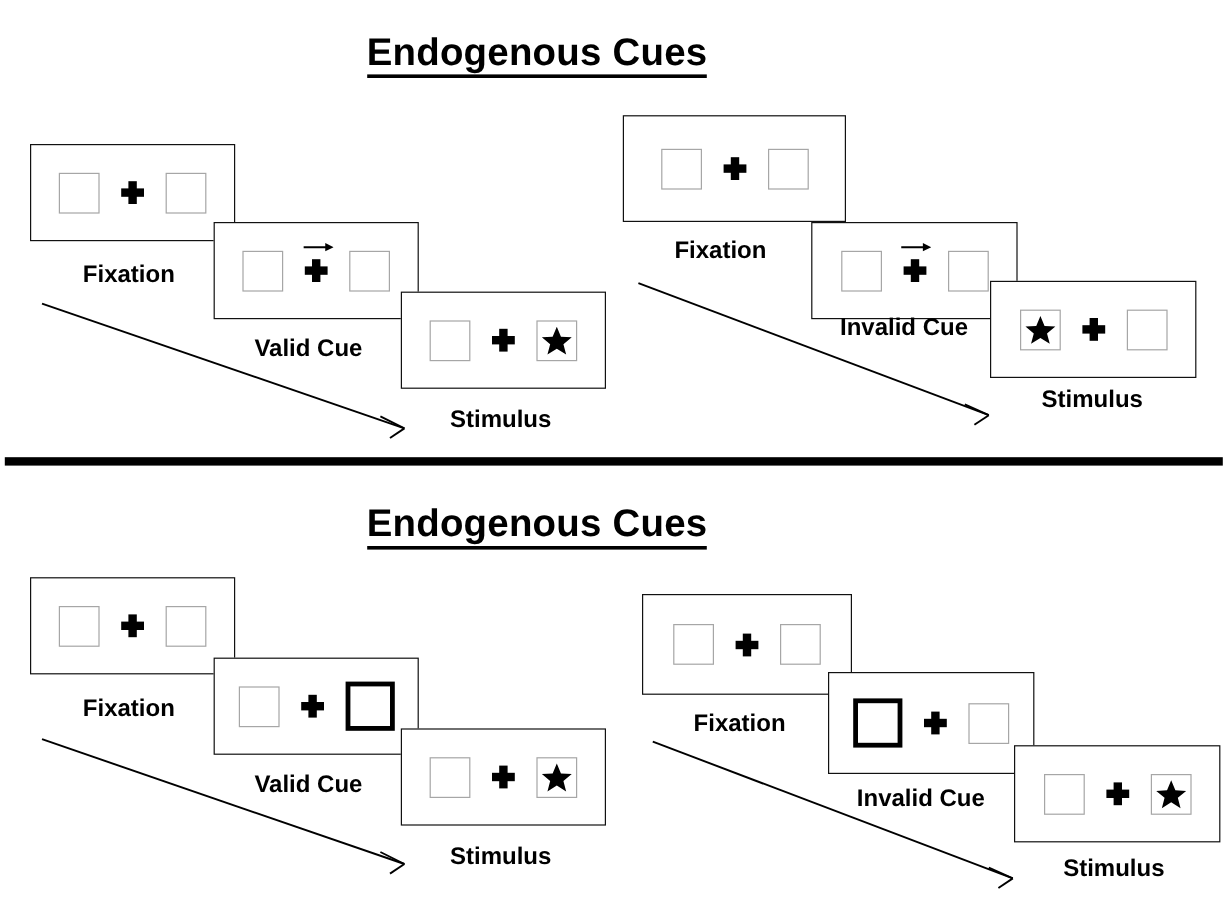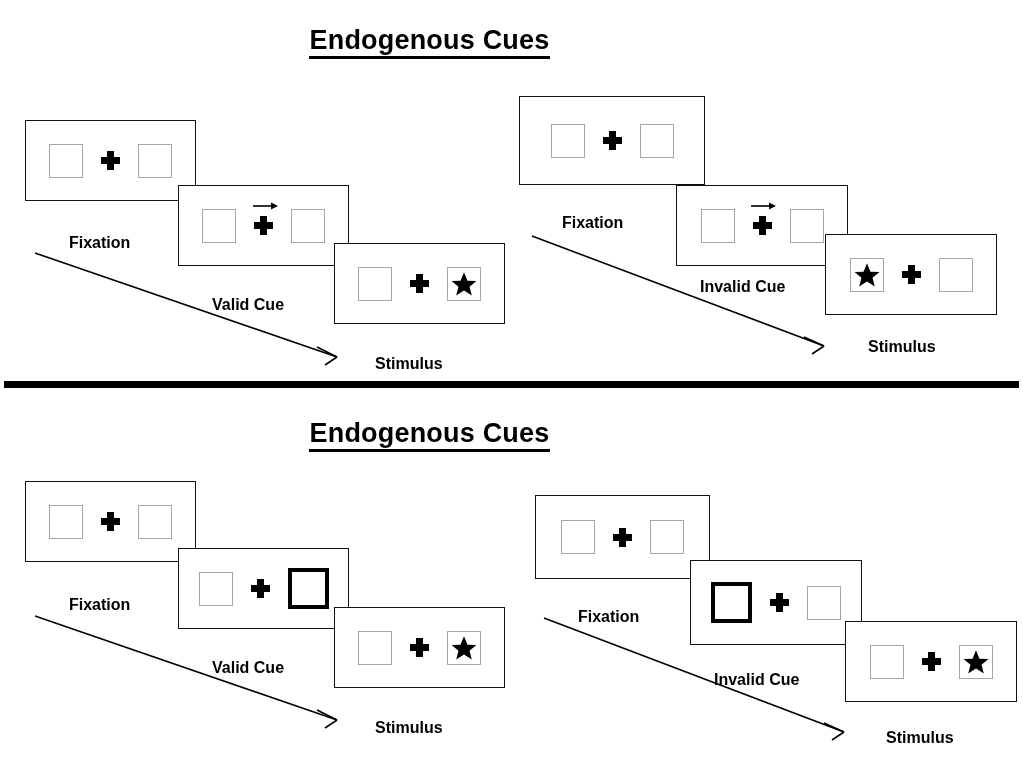--- a/index.html
+++ b/index.html
@@ -15,23 +15,24 @@
     font-family: "Liberation Sans", sans-serif;
     color: #000000;
   }
 
   
   .section-title {
     position: absolute;
     left: 0;
     width: 859px;
     text-align: center;
-    font-size: 27px;
+    font-size: 32px;
     font-weight: bold;
     letter-spacing: 0.2px;
+    padding-left: 18px;
   }
   .section-title span {
     border-bottom: 3px solid #000;
     padding-bottom: 1px;
   }
 
   
   .divider {
     position: absolute;
     left: 4px;
@@ -108,24 +109,23 @@
   
   .star {
     width: 26px;
     height: 26px;
     display: block;
   }
 
   
   .caption {
     position: absolute;
-    font-size: 16px;
+    font-size: 20px;
     font-weight: bold;
     white-space: nowrap;
-    margin-top: 16px;
   }
 
   
   .time-arrow {
     position: absolute;
     pointer-events: none;
   }
 </style>
 </head>
 <body>

